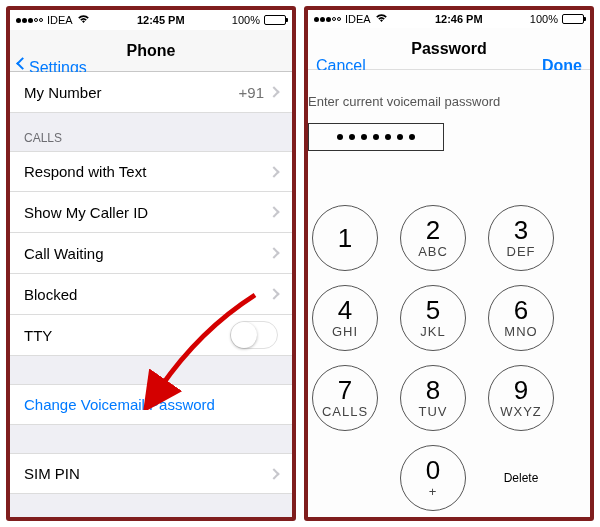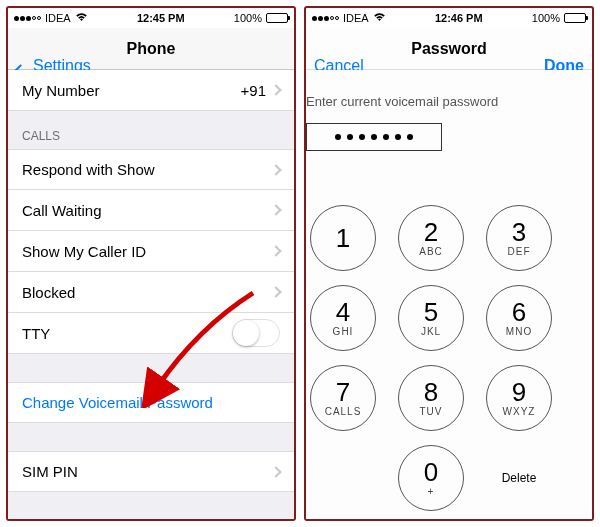--- a/index.html
+++ b/index.html
@@ -11,21 +11,21 @@
     position: relative;
   }
   .container {
     display: flex;
     gap: 8px;
     padding: 6px;
   }
   .phone {
     width: 290px;
     height: 515px;
-    border: 2px solid #7f1d1d;
+    border: 4px solid #7f1d1d;
     border-radius: 3px;
     background: #fff;
     display: flex;
     flex-direction: column;
     overflow: hidden;
     position: relative;
   }
   .phone-right { background: #fff; }
   
   .status-bar {
@@ -53,21 +53,21 @@
     display: flex;
     align-items: center;
     justify-content: space-between;
     padding: 0 8px;
     background: #f7f7f7;
   }
   .nav-bar.plain { background: #fdfdfd; border-bottom: 1px solid #dedede; }
   .nav-left, .nav-right { width: 80px; }
   .nav-right { text-align: right; }
   .nav-title { font-weight: 600; font-size: 16px; }
-  .nav-link { color: #007aff; font-size: 16px; display: flex; align-items: flex-end; gap: 8px; margin-top: 34px; }
+  .nav-link { color: #007aff; font-size: 16px; display: flex; align-items: flex-start; gap: 2px; margin-top: 34px; }
   .nav-link.bold { font-weight: 600; }
   .chev-left {
     display: inline-block;
     width: 9px; height: 9px;
     border-left: 2px solid #007aff;
     border-bottom: 2px solid #007aff;
     transform: rotate(45deg);
   }
   
   .sett-body {
@@ -89,21 +89,21 @@
     height: 41px;
     display: flex;
     align-items: center;
     padding: 0 14px;
     border-bottom: 1px solid #dcdcdc;
     justify-content: space-between;
     position: relative;
   }
   .cell:first-of-type { border-top: 1px solid #dcdcdc; }
   .cell .label { flex: 1; }
-  .cell .value { color: #000000; font-size: 15px; margin-right: 6px; }
+  .cell .value { color: #737373; font-size: 15px; margin-right: 6px; }
   .cell .blue { color: #007aff; }
   .chev {
     width: 8px; height: 8px;
     border-top: 2px solid #c7c7cc;
     border-right: 2px solid #c7c7cc;
     transform: rotate(45deg);
   }
   .toggle {
     width: 48px; height: 28px;
     border-radius: 14px;
@@ -157,21 +157,21 @@
     width: 66px; height: 66px;
     border: 1px solid #555;
     border-radius: 50%;
     display: flex;
     flex-direction: column;
     align-items: center;
     justify-content: center;
     justify-self: center;
   }
   .key .num { font-size: 26px; font-weight: 300; line-height: 1; }
-  .key .sub { font-size: 10px; letter-spacing: 1px; color: #444; margin-top: 1px; }
+  .key .sub { font-size: 13px; letter-spacing: 1px; color: #444; margin-top: 1px; }
   .key-empty { border: none; }
   .key-delete { border: none; font-size: 12px; font-weight: 400; }
   
   .arrow {
     position: absolute;
     left: 130px;
     top: 280px;
     width: 120px;
     height: 120px;
     pointer-events: none;
@@ -218,29 +218,29 @@
     <div class="sett-body">
       <div class="cell" style="border-top:none;">
         <span class="label">My Number</span>
         <span class="value">+91</span>
         <span class="chev"></span>
       </div>
 
       <div class="group-header">CALLS</div>
 
       <div class="cell cell-top">
-        <span class="label">Respond with Show</span>
+        <span class="label">Respond with Text</span>
+        <span class="chev"></span>
+      </div>
+      <div class="cell">
+        <span class="label">Show My Caller ID</span>
         <span class="chev"></span>
       </div>
       <div class="cell">
         <span class="label">Call Waiting</span>
-        <span class="chev"></span>
-      </div>
-      <div class="cell">
-        <span class="label">Show My Caller ID</span>
         <span class="chev"></span>
       </div>
       <div class="cell">
         <span class="label">Blocked</span>
         <span class="chev"></span>
       </div>
       <div class="cell">
         <span class="label">TTY</span>
         <span class="toggle">
             <span class="knob"></span>

